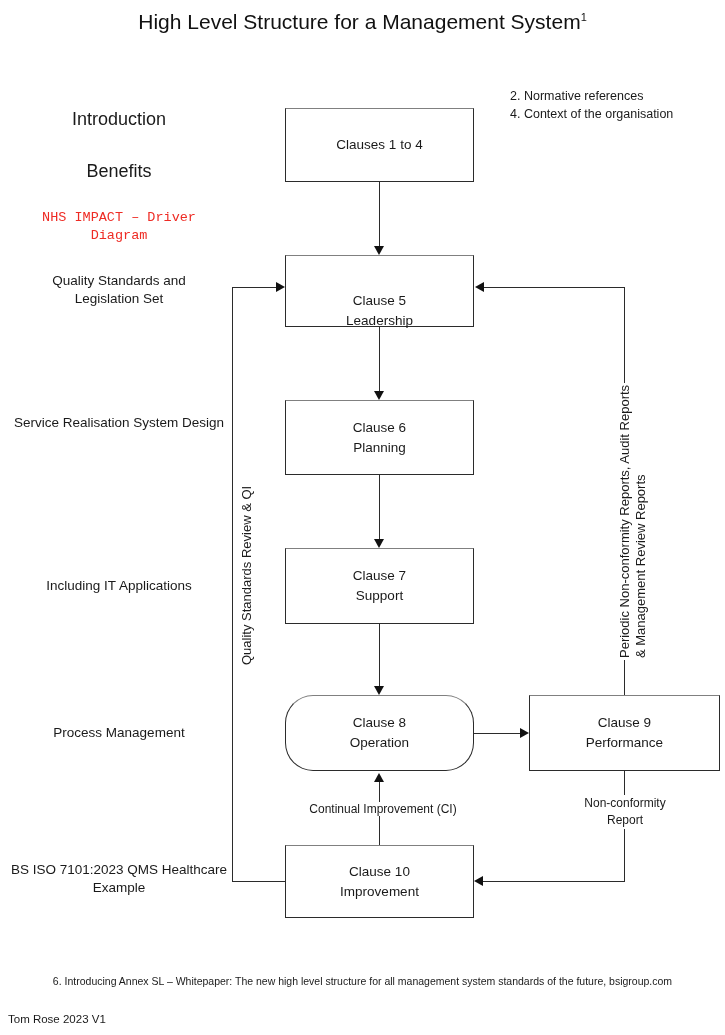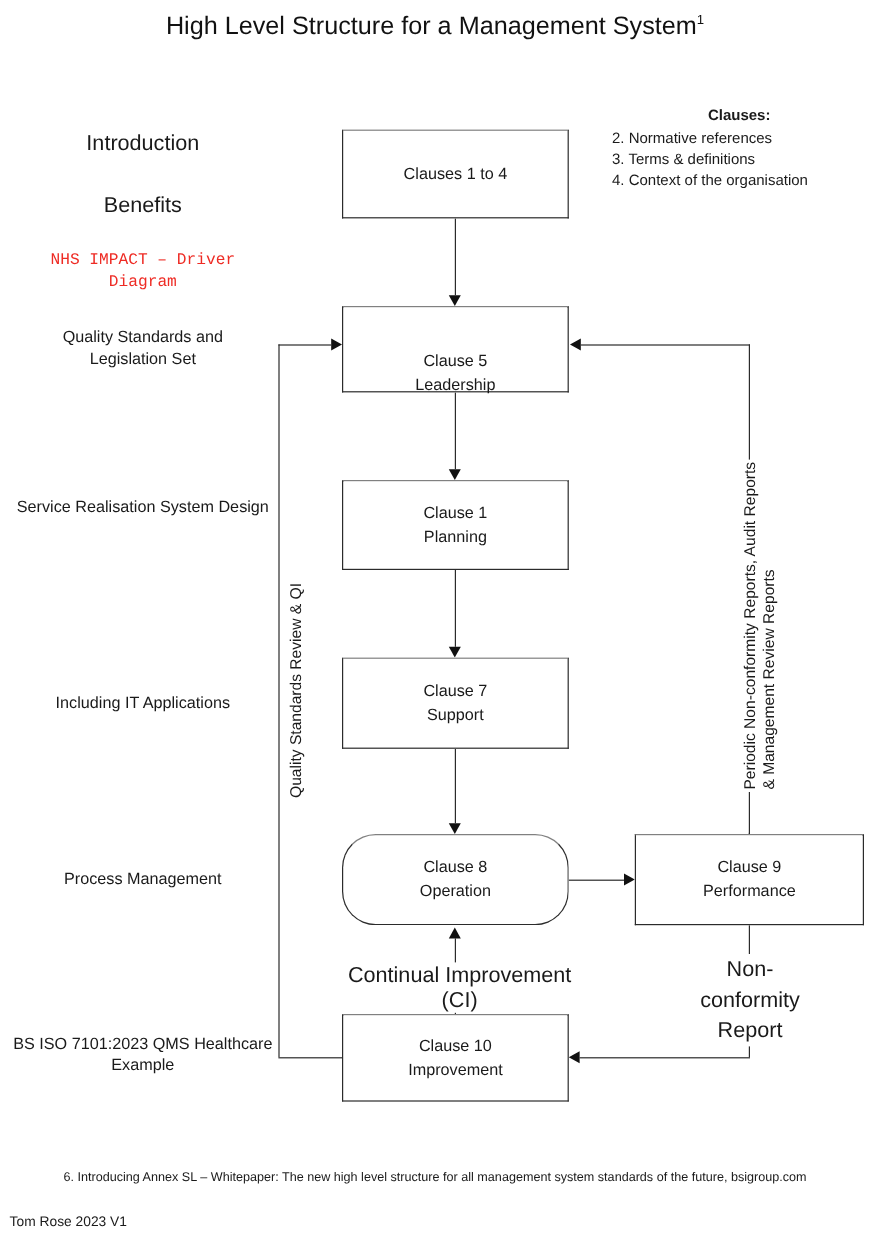--- a/index.html
+++ b/index.html
@@ -127,21 +127,21 @@
     white-space: nowrap;
     transform-origin: 0 0;
     transform: rotate(-90deg);
     z-index: 4;
     background: #ffffff;
     padding: 0 2px;
   }
 
   
   .elabel {
-    font-size: 18px;
+    font-size: 12px;
     color: #1a1a1a;
     text-align: center;
     background: #ffffff;
     z-index: 4;
   }
   #lbl-ci { left: 280px; top: 802px; width: 200px; padding: 0 3px; }
   #lbl-ncr { left: 583px; top: 795px; width: 84px; line-height: 1.42; }
 
   
   #footnote {
@@ -166,23 +166,21 @@
 <div class="abs left-label" id="lbl-introduction">Introduction</div>
 <div class="abs left-label" id="lbl-benefits">Benefits</div>
 <div class="abs left-label red" id="lbl-nhs">NHS IMPACT – Driver Diagram</div>
 <div class="abs left-label small" id="lbl-quality">Quality Standards and Legislation Set</div>
 <div class="abs left-label small" id="lbl-service">Service Realisation System Design</div>
 <div class="abs left-label small" id="lbl-including-it">Including IT Applications</div>
 <div class="abs left-label small" id="lbl-process">Process Management</div>
 <div class="abs left-label small" id="lbl-bsiso">BS ISO 7101:2023 QMS Healthcare Example</div>
 
 <div class="abs" id="clauses-legend">
-  <div class="legend-title">Clauses:</div>
   <div class="legend-item">2. Normative references</div>
-  <div class="legend-item">3. Terms &amp; definitions</div>
   <div class="legend-item">4. Context of the organisation</div>
 </div>
 
 <div class="abs vline" style="left:379px; top:182px; height:64px;"></div>
 <div class="abs arrow-down" style="left:374px; top:246px;"></div>
 
 <div class="abs vline" style="left:379px; top:327px; height:64px;"></div>
 <div class="abs arrow-down" style="left:374px; top:391px;"></div>
 
 <div class="abs vline" style="left:379px; top:475px; height:64px;"></div>
@@ -224,21 +222,21 @@
 <div class="abs node" id="node-clauses14">
   <span>Clauses 1 to 4</span>
 </div>
 
 <div class="abs node" id="node-clause5">
   <span style="white-space:pre-line;margin-top:40px;">Clause 5
 Leadership</span>
 </div>
 
 <div class="abs node" id="node-clause6">
-  <span style="white-space:pre-line;">Clause 1
+  <span style="white-space:pre-line;">Clause 6
 Planning</span>
 </div>
 
 <div class="abs node" id="node-clause7">
   <span style="white-space:pre-line;">Clause 7
 Support</span>
 </div>
 
 <div class="abs node" id="node-clause8">
   <span style="white-space:pre-line;">Clause 8

